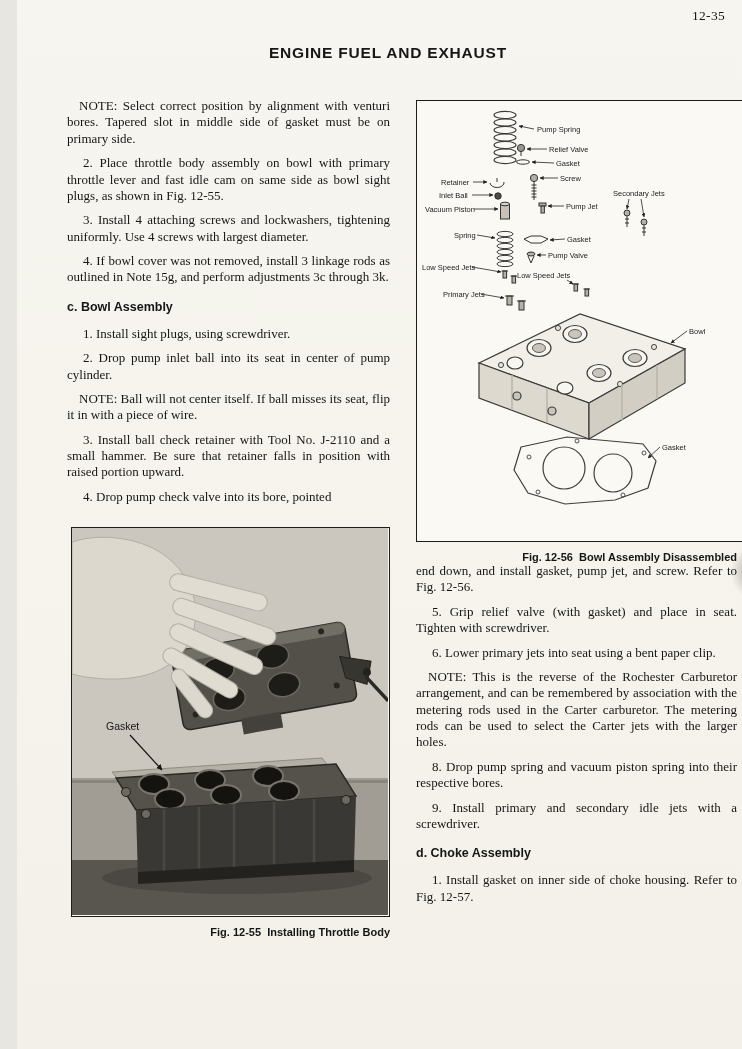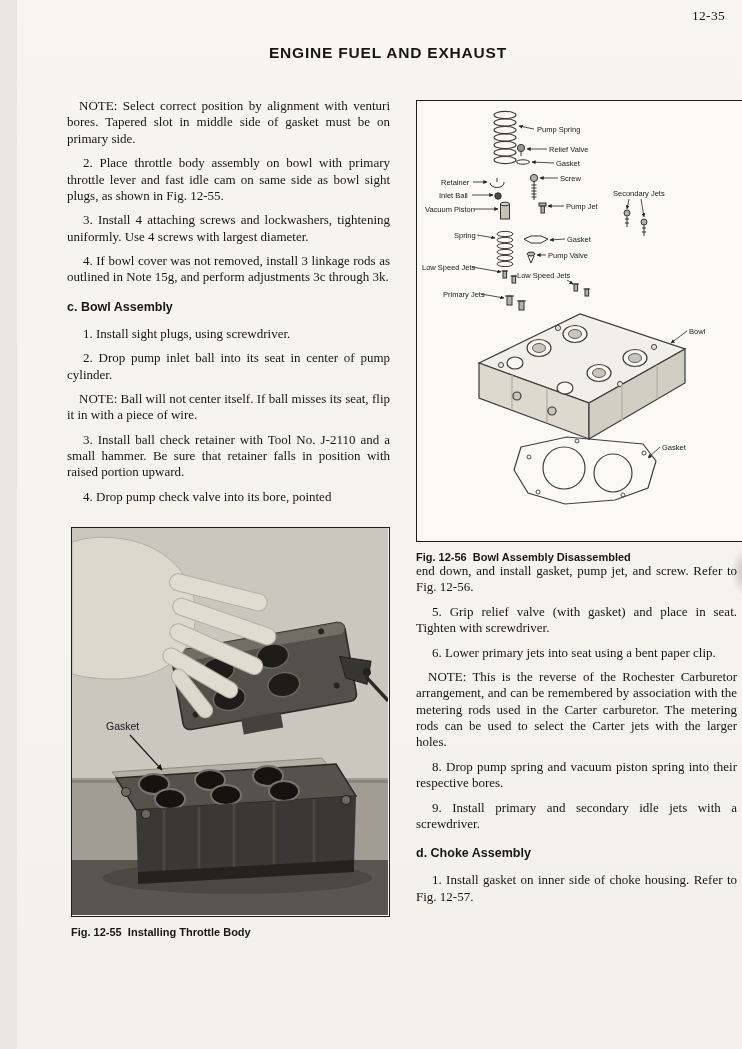--- a/index.html
+++ b/index.html
@@ -50,21 +50,21 @@
     margin:14px 0 12px;
   }
   figure { margin:0; }
   .fig55-wrap { margin:22px 0 0 4px; }
   .fig-box { border:1.6px solid #1c1c1c; background:#fbf9f4; font-size:0; }
   .fig56 .fig-box { width:371px; height:442px; }
   .fig55 .fig-box { width:319px; height:390px; overflow:hidden; }
   .caption {
     font-family:"Liberation Sans", sans-serif;
     font-size:11px; font-weight:bold;
-    text-align:left; margin-top:9px; white-space:pre;
+    text-align:right; margin-top:9px; white-space:pre;
   }
   .after-fig { margin-top:14px; }
 </style>
 </head>
 <body>
 
 <div class="page">
   <div class="smudge-right"></div>
   <div class="smudge-right2"></div>
 

